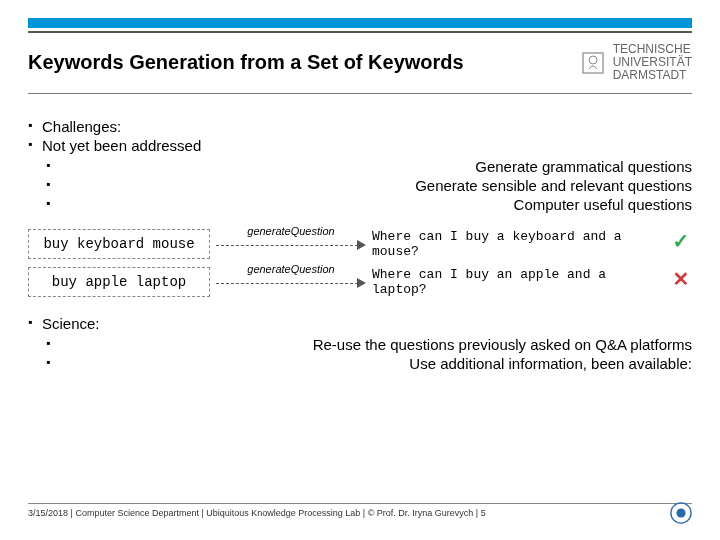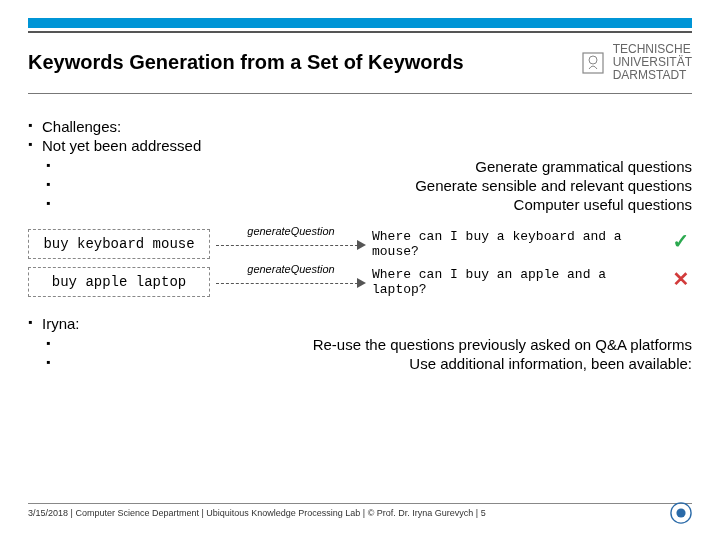--- a/index.html
+++ b/index.html
@@ -120,21 +120,21 @@
         <div class="arrow-label">generateQuestion</div>
         <div class="arrow-line"></div>
           <div class="arrow-head"></div>
       </div>
       <div class="result">Where can I buy an apple and a laptop?</div>
       <div class="mark cross">✕</div>
     </div>
   </div>
 
   <ul class="b1">
-    <li>Iryna:</li>
+    <li>Science:</li>
   </ul>
   <ul class="b2">
     <li>Re-use the questions previously asked on Q&amp;A platforms</li>
     <li>Use additional information, been available:</li>
   </ul>
 </div>
 
 <div class="footer-rule"></div>
 <div class="footer">
   <span>3/15/2018  |  Computer Science Department  |  Ubiquitous Knowledge Processing Lab  | © Prof. Dr. Iryna Gurevych  |  5</span>

